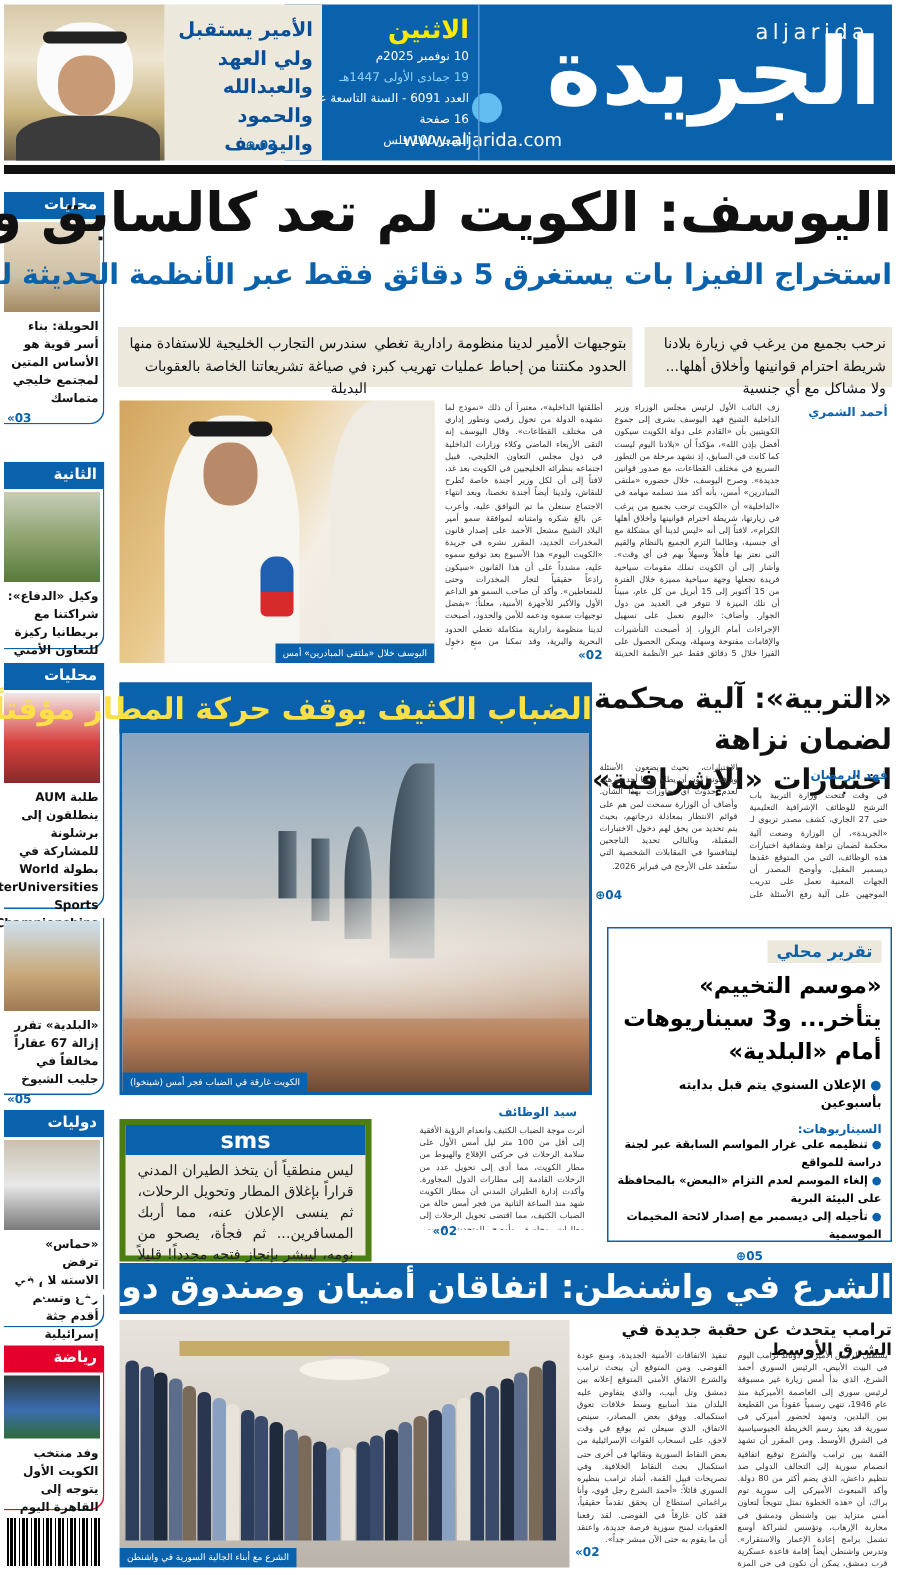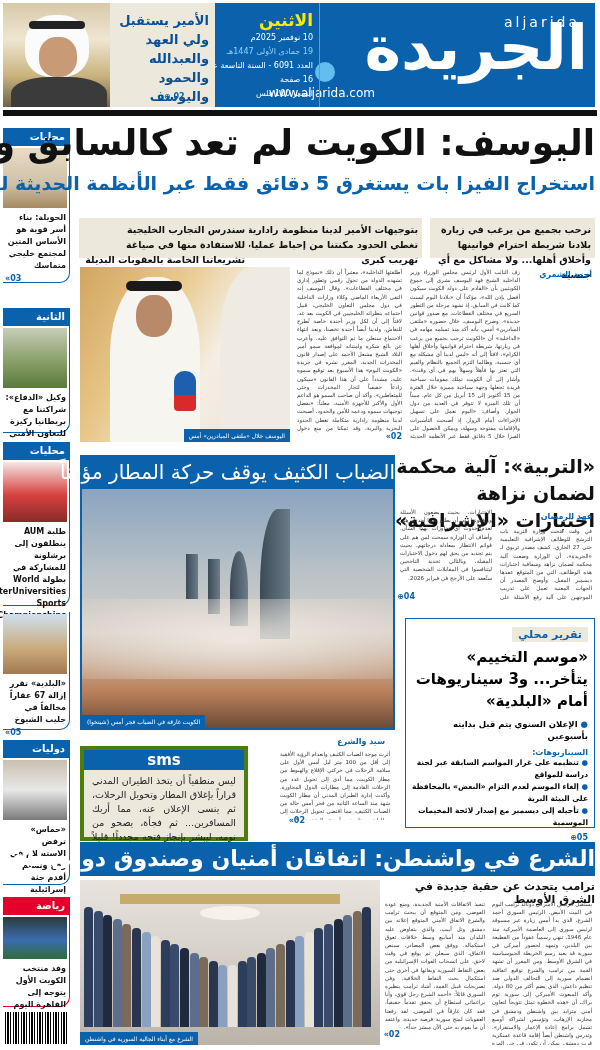--- a/index.html
+++ b/index.html
@@ -31,29 +31,29 @@
   .side-cat.red { background: #e4002b; }
   .side-img { height: 60px; margin: 2px 2px 2px 0; }
   .side-text { font-size: 8px; font-weight: bold; line-height: 12px; color: #111; padding: 2px 3px 0 2px; }
   .side-page { font-size: 8px; font-weight: bold; color: #0a62ad; direction: ltr; text-align: left; padding: 2px 0 2px 2px; }
   .side-page.red { color: #e4002b; }
   .barcode { left: 5px; top: 1012px; width: 62px; height: 32px; background: repeating-linear-gradient(90deg,#000 0 1px,#fff 1px 2px,#000 2px 4px,#fff 4px 5px,#000 5px 6px,#fff 6px 8px); }
 
   
   .headline { right: 5px; top: 121px; width: 517px; text-align: center; font-size: 36px; font-weight: bold; color: #111; line-height: 44px; white-space: nowrap; letter-spacing: -1px; }
   .subhead { right: 5px; top: 170px; width: 517px; text-align: center; font-size: 19px; font-weight: bold; color: #0a62ad; line-height: 26px; white-space: nowrap; letter-spacing: -0.5px; }
-  .quote { top: 218px; height: 40px; background: #ece8dc; font-size: 9.5px; font-weight: bold; line-height: 15px; padding: 4px 4px; color: #111; text-align: right; }
+  .quote { top: 218px; height: 40px; background: #ece8dc; font-size: 9.5px; font-weight: normal; line-height: 15px; padding: 4px 4px; color: #111; text-align: right; }
   .byline { color: #0a62ad; font-size: 8px; font-weight: bold; }
   .col-text { font-size: 5.5px; line-height: 8.2px; color: #333; text-align: justify; }
   .pageref { font-size: 8px; font-weight: bold; color: #0a62ad; direction: ltr; }
   .photo1 { left: 80px; top: 267px; width: 210px; height: 175px; background: linear-gradient(120deg,#d2a55f 0%,#e9c98d 35%,#f4eee4 60%,#e5dfd5 100%); overflow: hidden; }
   .cap { background: #0a62ad; color: #fff; font-size: 6px; padding: 3px 5px; }
 
   .fog-box { left: 80px; top: 455px; width: 315px; height: 275px; border: 2px solid #0a62ad; }
-  .fog-title { left: 80px; top: 455px; width: 315px; height: 34px; background: #0a62ad; color: #ffffff; font-size: 20px; font-weight: normal; line-height: 34px; text-align: center; white-space: nowrap; letter-spacing: -0.5px; }
+  .fog-title { left: 80px; top: 455px; width: 315px; height: 34px; background: #0a62ad; color: #fde047; font-size: 20px; font-weight: bold; line-height: 34px; text-align: center; white-space: nowrap; letter-spacing: -0.5px; }
   .fog-photo { left: 82px; top: 489px; width: 311px; height: 239px; background: linear-gradient(180deg,#8aa4bf 0%,#b9c2c7 35%,#d7cfc5 60%,#b8805a 85%,#6d4a36 100%); overflow: hidden; }
   .tower { background: linear-gradient(90deg,#3b4a57,#6b7d88); }
 
   .sms-box { left: 80px; top: 735px; width: 168px; height: 95px; background: #ece8dc; border: 4px solid #4d7c0f; margin-top: 11px; }
   .sms-head { height: 20px; background: #0a62ad; color: #fff; font-size: 15px; font-weight: bold; text-align: center; line-height: 20px; direction: ltr; }
   .sms-text { font-size: 9.5px; line-height: 14px; padding: 4px 8px; color: #222; text-align: justify; }
 
   .right-story { right: 5px; top: 453px; width: 200px; }
   .rs-title { font-size: 19px; font-weight: bold; line-height: 27px; color: #111; text-align: right; }
   .report { right: 5px; top: 618px; width: 190px; height: 210px; border: 1px solid #0a62ad; padding: 4px 6px; }
@@ -165,41 +165,41 @@
   <div class="abs tower" style="left:126px;top:70px;width:12px;height:55px;"></div>
   <div class="abs tower" style="left:104px;top:65px;width:12px;height:45px;"></div>
   <div class="abs" style="left:0;top:110px;width:311px;height:80px;background:radial-gradient(ellipse at center,rgba(240,235,228,.9),rgba(220,210,200,.2));"></div>
   <div class="abs cap" style="left:0;bottom:0;">الكويت غارقة في الضباب فجر أمس (شينخوا)</div>
 </div>
 
 <div class="abs sms-box">
   <div class="sms-head">sms</div>
   <div class="sms-text">ليس منطقياً أن يتخذ الطيران المدني قراراً بإغلاق المطار وتحويل الرحلات، ثم ينسى الإعلان عنه، مما أربك المسافرين... ثم فجأة، يصحو من نومه، ليبشر بإنجاز فتحه مجدداً! قليلاً من المهنية يرحمكم الله!</div>
 </div>
-<div class="abs byline" style="right:215px;top:737px;">سيد والشرع</div>
+<div class="abs byline" style="right:215px;top:737px;">سيد الوظائف</div>
 <div class="abs col-text" style="right:210px;top:750px;width:110px;height:70px;overflow:hidden;">أثرت موجة الضباب الكثيف وانعدام الرؤية الأفقية إلى أقل من 100 متر ليل أمس الأول على سلامة الرحلات في حركتي الإقلاع والهبوط من مطار الكويت، مما أدى إلى تحويل عدد من الرحلات القادمة إلى مطارات الدول المجاورة. وأكدت إدارة الطيران المدني أن مطار الكويت شهد منذ الساعة الثانية من فجر أمس حالة من الضباب الكثيف، مما اقتضى تحويل الرحلات إلى مطارات مجاورة. وأوضح المتحدث الرسمي باسم «الطيران المدني» نائب المدير العام لشؤون سلامة الطيران والنقل الجوي</div>
 <div class="abs pageref" style="right:295px;top:816px;">«<span>02</span></div>
 
 <div class="abs right-story">
   <div class="rs-title">«التربية»: آلية محكمة لضمان نزاهة اختبارات «الإشرافية»</div>
 </div>
 <div class="abs byline" style="right:8px;top:512px;">فهد الرمضان</div>
 <div class="abs col-text" style="right:8px;top:527px;width:92px;height:75px;overflow:hidden;">في وقت فتحت وزارة التربية باب الترشح للوظائف الإشرافية التعليمية حتى 27 الجاري، كشف مصدر تربوي لـ «الجريدة»، أن الوزارة وضعت آلية محكمة لضمان نزاهة وشفافية اختبارات هذه الوظائف، التي من المتوقع عقدها ديسمبر المقبل. وأوضح المصدر أن الجهات المعنية تعمل على تدريب الموجهين على آلية رفع الأسئلة على النظام الخاص بهذه</div>
 <div class="abs col-text" style="right:108px;top:508px;width:92px;height:84px;overflow:hidden;">الاختبارات، بحيث يضعون الأسئلة ويرفعونها دون أن يطلع عليها أحد غيرهم، لعدم حدوث أي تجاوزات بهذا الشأن. وأضاف أن الوزارة سمحت لمن هم على قوائم الانتظار بمعادلة درجاتهم، بحيث يتم تحديد من يحق لهم دخول الاختبارات المقبلة، وبالتالي تحديد الناجحين ليتنافسوا في المقابلات الشخصية التي ستُعقد على الأرجح في فبراير 2026.</div>
 <div class="abs pageref" style="right:185px;top:592px;">⊕<span>04</span></div>
 
 <div class="abs report">
   <span class="report-tag">تقرير محلي</span>
   <div class="report-title">«موسم التخييم» يتأخر... و3 سيناريوهات أمام «البلدية»</div>
   <div class="bullet" style="font-size:8.5px;margin-top:6px;">الإعلان السنوي يتم قبل بدايته بأسبوعين</div>
   <div style="font-size:8px;font-weight:bold;color:#0a62ad;margin-top:6px;">السيناريوهات:</div>
   <div class="bullet">تنظيمه على غرار المواسم السابقة عبر لجنة دراسة للمواقع</div>
   <div class="bullet">إلغاء الموسم لعدم التزام «البعض» بالمحافظة على البيئة البرية</div>
   <div class="bullet">تأجيله إلى ديسمبر مع إصدار لائحة المخيمات الموسمية</div>
-  <div class="pageref" style="text-align:right;margin-top:4px;">⊕<span>05</span></div>
+  <div class="pageref" style="text-align:center;margin-top:4px;">⊕<span>05</span></div>
 </div>
 
 <div class="abs syria-title">الشرع في واشنطن: اتفاقان أمنيان وصندوق دولي لإعادة الإعمار</div>
 <div class="abs syria-sub">ترامب يتحدث عن حقبة جديدة في الشرق الأوسط</div>
 <div class="abs col-text" style="right:8px;top:900px;width:100px;height:145px;overflow:hidden;">يستقبل الرئيس الأميركي دونالد ترامب اليوم في البيت الأبيض، الرئيس السوري أحمد الشرع، الذي بدأ أمس زيارة غير مسبوقة لرئيس سوري إلى العاصمة الأميركية منذ عام 1946، تنهي رسمياً عقوداً من القطيعة بين البلدين، وتمهد لحضور أميركي في سورية قد يعيد رسم الخريطة الجيوسياسية في الشرق الأوسط. ومن المقرر أن تشهد القمة بين ترامب والشرع توقيع اتفاقية انضمام سورية إلى التحالف الدولي ضد تنظيم داعش، الذي يضم أكثر من 80 دولة. وأكد المبعوث الأميركي إلى سورية توم براك، أن «هذه الخطوة تمثل تتويجاً لتعاون أمني متزايد بين واشنطن ودمشق في محاربة الإرهاب، وتؤسس لشراكة أوسع تشمل برامج إعادة الإعمار والاستقرار». وتدرس واشنطن أيضاً إقامة قاعدة عسكرية قرب دمشق، يمكن أن تكون في حي المزة المطلة</div>
 <div class="abs col-text" style="right:115px;top:900px;width:100px;height:130px;overflow:hidden;">تنفيذ الاتفاقات الأمنية الجديدة، ومنع عودة الفوضى. ومن المتوقع أن يبحث ترامب والشرع الاتفاق الأمني المتوقع إعلانه بين دمشق وتل أبيب، والذي يتفاوض عليه البلدان منذ أسابيع وسط خلافات تعوق استكماله. ووفق بعض المصادر، سينص الاتفاق، الذي سيعلن ثم يوقع في وقت لاحق، على انسحاب القوات الإسرائيلية من بعض النقاط السورية وبقائها في أخرى حتى استكمال بحث النقاط الخلافية. وفي تصريحات قبيل القمة، أشاد ترامب بنظيره السوري قائلاً: «أحمد الشرع رجل قوي، وأنا براغماتي استطاع أن يحقق تقدماً حقيقياً، فقد كان غارقاً في الفوضى. لقد رفعنا العقوبات لمنح سورية فرصة جديدة، واعتقد أن ما يقوم به حتى الآن مبشر جداً».</div>
 <div class="abs pageref" style="right:200px;top:1030px;">«<span>02</span></div>
 <div class="abs syria-photo">
   <div class="abs" style="left:40px;top:14px;width:220px;height:10px;background:#c7ab6b;"></div>
   <div class="abs" style="left:120px;top:26px;width:60px;height:14px;border-radius:50%;background:#f6f2ea;"></div>

